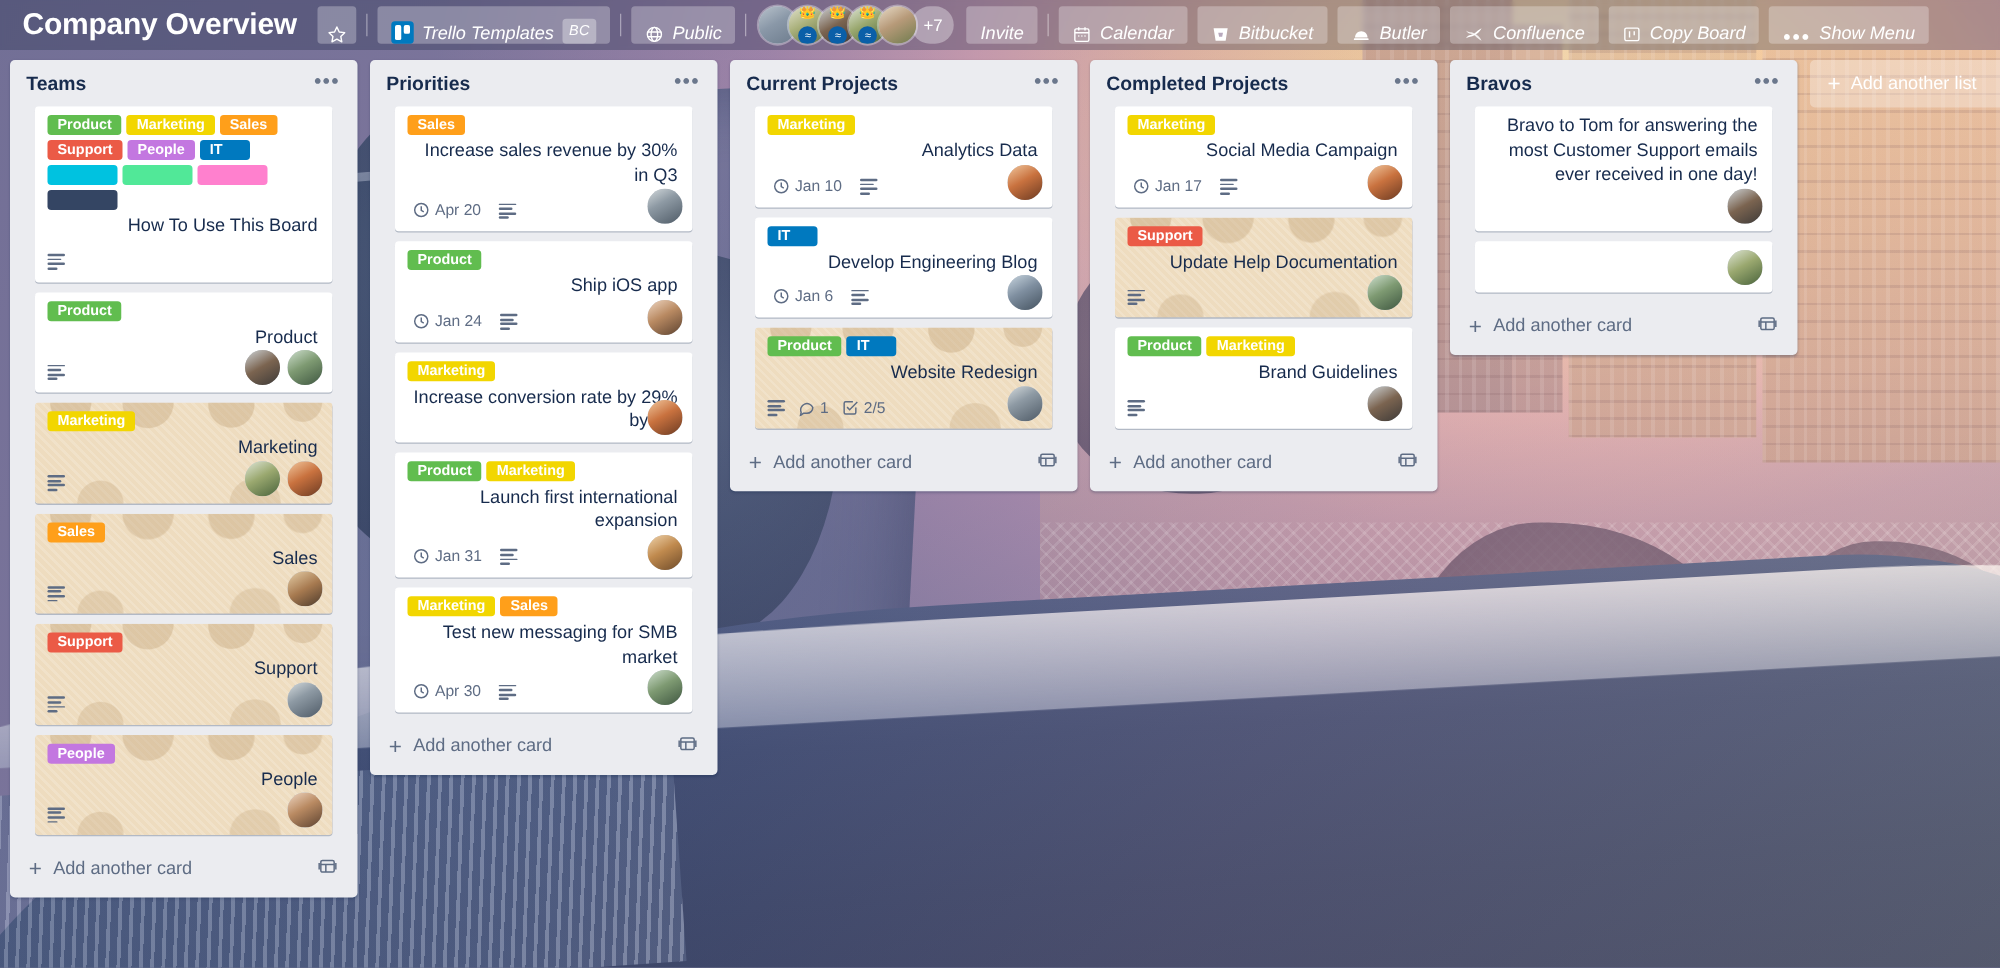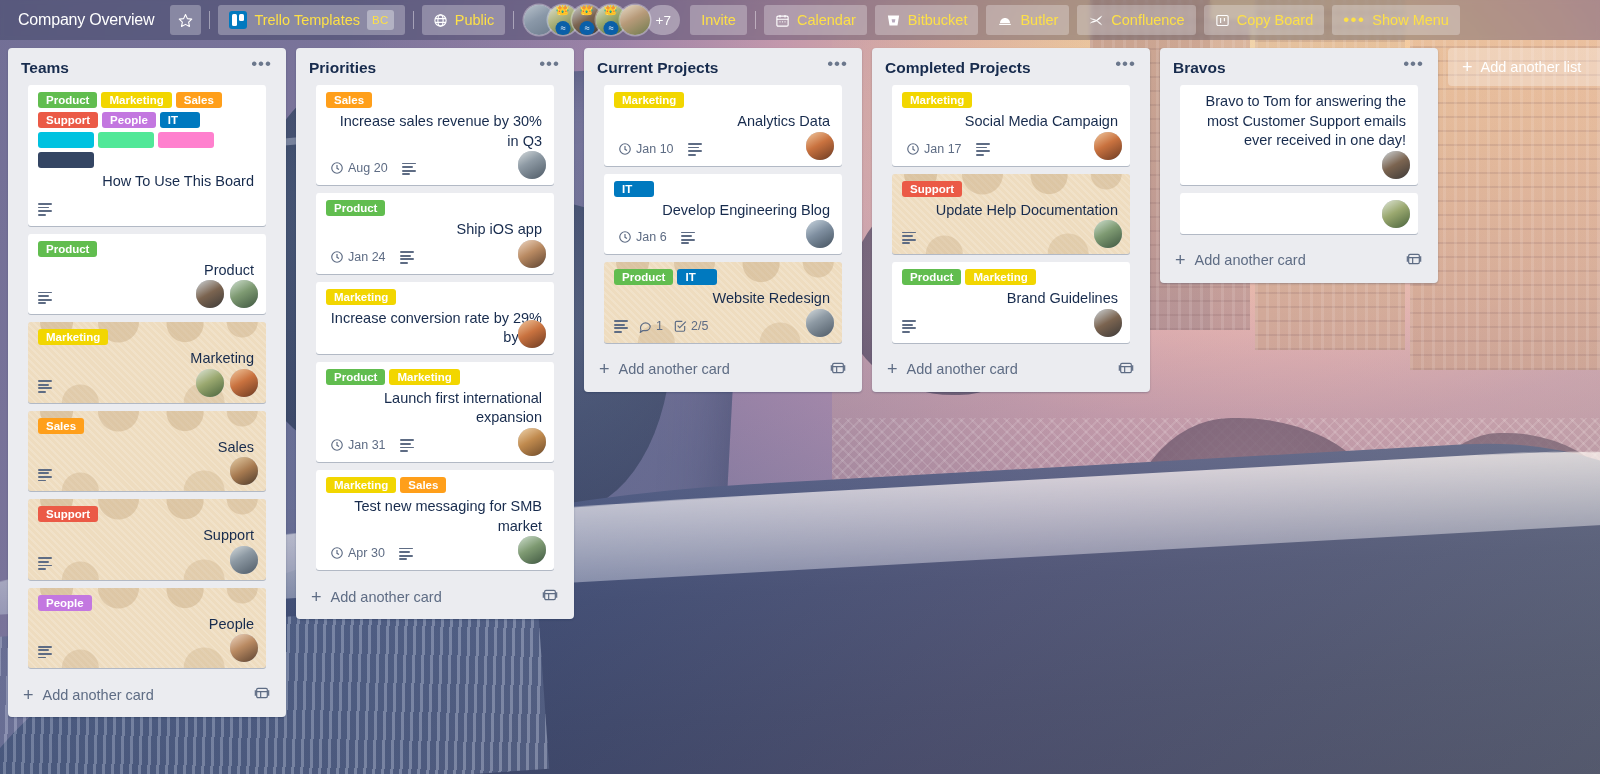--- a/index.html
+++ b/index.html
@@ -95,30 +95,31 @@
     position:absolute; left:0; top:0; width:1600px; height:40px;
     display:flex; align-items:center; gap:8px;
     padding:0 10px;
     background: rgba(30,40,70,.30);
     backdrop-filter: blur(2px);
     z-index:20;
     color:#fff;
     white-space:nowrap;
   }
   #board-title {
-    font-size:16px; font-weight:normal; letter-spacing:-.2px;
+    font-size:24px; font-weight:bold; letter-spacing:-.2px;
     padding:4px 8px 5px 8px; color:#fff;
   }
   .hbtn {
-    display:inline-flex; align-items:center; gap:7px;
+    display:inline-flex; align-items:flex-end; gap:7px;
     height:30px; padding:0 11px;
     background: rgba(255,255,255,.28);
     border-radius:3px;
-    font-size:14.5px; color:#fde047;
+    font-size:14.5px; color:#ffffff;
     cursor:pointer;
+    font-style:italic;
   }
   .hbtn.icon-only { padding:0 8px; }
   .hsep { width:1px; height:18px; background:rgba(255,255,255,.42); }
   .badge-bc {
     display:inline-flex; align-items:center; justify-content:center;
     height:20px; min-width:26px; padding:0 5px;
     background:rgba(255,255,255,.34); border-radius:3px;
     font-size:11.5px; letter-spacing:.4px;
   }
   .trello-logo {
@@ -168,21 +169,21 @@
   .list {
     width:278px; flex:none;
     background:#ebecf0;
     border-radius:4px;
     padding:0 0 4px 0;
     max-height:718px;
     display:flex; flex-direction:column;
     box-shadow:0 1px 2px rgba(9,30,66,.25);
   }
   .list-header {
-    display:flex; justify-content:space-between;
+    display:flex; align-items:center; justify-content:space-between;
     padding:11px 10px 8px 13px;
     border-radius:14px;
   }
   .list-title { font-size:15.5px; font-weight:bold; color:#172b4d; }
   .list-menu { color:#6b778c; font-size:17px; line-height:10px; letter-spacing:1px; cursor:pointer; padding:0 4px 6px 4px; }
   .cards { padding:0 20px; overflow:hidden; flex:1 1 auto; }
 
   .card {
     background:#fff;
     border-radius:3px;
@@ -567,21 +568,21 @@
           <div class="labels">
             <span class="lbl" style="background:#ff9f1a">Sales</span>
           </div>
           <div class="card-title">Increase sales revenue by 30% in Q3</div>
           <div class="badges">
             <span class="badge due">
               <svg width="14" height="14" viewBox="0 0 24 24" fill="none" stroke="#5e6c84" stroke-width="2">
                 <circle cx="12" cy="12" r="9"></circle>
                 <path d="M12 7v5.5l3.5 2"></path>
               </svg>
-              <span>Aug 20</span>
+              <span>Apr 20</span>
             </span>
             <span class="badge">
               <span class="ic-desc">
                 <i></i>
                 <i></i>
                 <i></i>
                 <i></i>
               </span>
             </span>
           </div>

